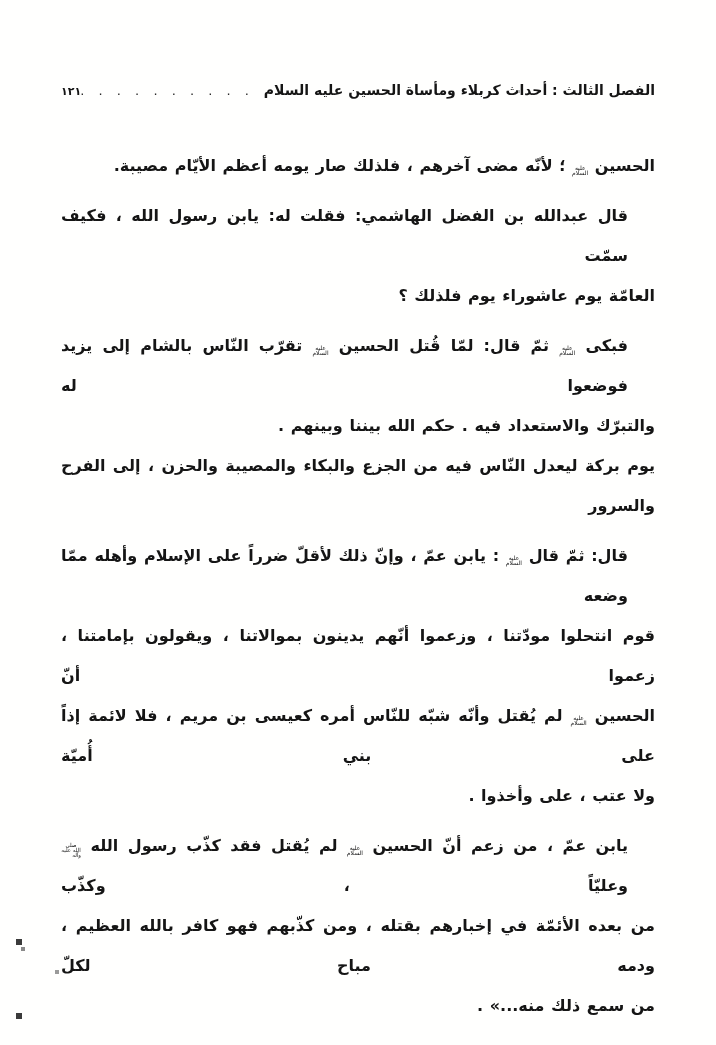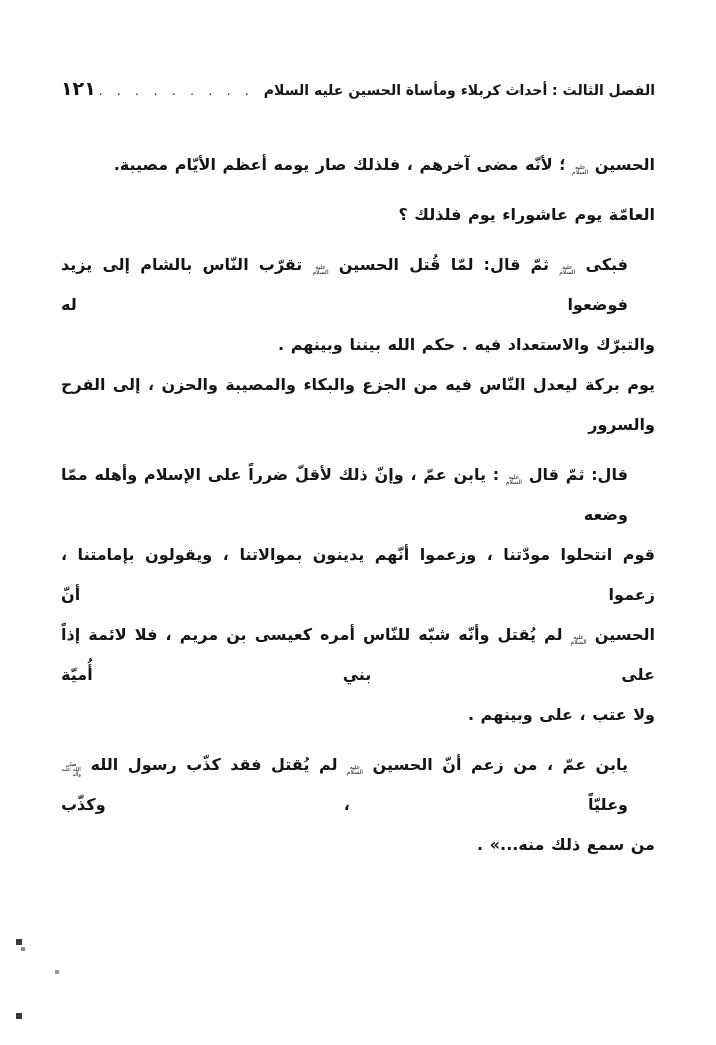--- a/index.html
+++ b/index.html
@@ -34,21 +34,21 @@
     overflow: hidden;
     text-align: center;
     letter-spacing: 5px;
     font-weight: normal;
     color: #2a2a2a;
     padding: 0 10px;
     font-size: 13px;
   }
   .running-head .page-number {
     flex: 0 0 auto;
-    font-size: 19px;
+    font-size: 11px;
     letter-spacing: 1px;
   }
   
   .text-body {
     margin: 44px 61px 0 61px;
   }
   .block-p { margin: 0 0 10px 0; }
   .line {
     font-size: 16px;
     line-height: 40px;
@@ -98,35 +98,37 @@
     <span class="chapter-title">الفصل الثالث : أحداث كربلاء ومأساة الحسين عليه السلام</span>
     <span class="leader">. . . . . . . . . . . . . . . . .</span>
     <span class="page-number">١٢١</span>
   </div>
 
   <div class="text-body" id="text-body">
       <div class="block-p">
         <div class="line">الحسين <span class="hon">عليه السلام</span> ؛ لأنّه مضى آخرهم ، فلذلك صار يومه أعظم الأيّام مصيبة.</div>
       </div>
       <div class="block-p">
+        <div class="line just indent">قال عبدالله بن الفضل الهاشمي: فقلت له: يابن رسول الله ، فكيف سمّت</div>
         <div class="line">العامّة يوم عاشوراء يوم فلذلك ؟</div>
       </div>
       <div class="block-p">
         <div class="line just indent">فبكى <span class="hon">عليه السلام</span> ثمّ قال: لمّا قُتل الحسين <span class="hon">عليه السلام</span> تقرّب النّاس بالشام إلى يزيد فوضعوا له</div>
         <div class="line">والتبرّك والاستعداد فيه . حكم الله بيننا وبينهم .</div>
         <div class="line just">يوم بركة ليعدل النّاس فيه من الجزع والبكاء والمصيبة والحزن ، إلى الفرح والسرور</div>
       </div>
       <div class="block-p">
         <div class="line just indent">قال: ثمّ قال <span class="hon">عليه السلام</span> : يابن عمّ ، وإنّ ذلك لأقلّ ضرراً على الإسلام وأهله ممّا وضعه</div>
         <div class="line just">قوم انتحلوا مودّتنا ، وزعموا أنّهم يدينون بموالاتنا ، ويقولون بإمامتنا ، زعموا أنّ</div>
         <div class="line just">الحسين <span class="hon">عليه السلام</span> لم يُقتل وأنّه شبّه للنّاس أمره كعيسى بن مريم ، فلا لائمة إذاً على بني أُميّة</div>
-        <div class="line">ولا عتب ، على وبينهم .</div>
+        <div class="line">ولا عتب ، على وأخذوا .</div>
       </div>
       <div class="block-p">
         <div class="line just indent">يابن عمّ ، من زعم أنّ الحسين <span class="hon">عليه السلام</span> لم يُقتل فقد كذّب رسول الله <span class="hon saw">صلى الله عليه وآله</span> وعليّاً ، وكذّب</div>
+        <div class="line just">من بعده الأئمّة في إخبارهم بقتله ، ومن كذّبهم فهو كافر بالله العظيم ، ودمه مباح لكلّ</div>
         <div class="line">من سمع ذلك منه...» .</div>
       </div>
     </div>
 
   <div class="speck s1"></div>
   <div class="speck s2"></div>
   <div class="speck s3"></div>
   <div class="speck s4"></div>
   <div class="speck s5"></div>
 

